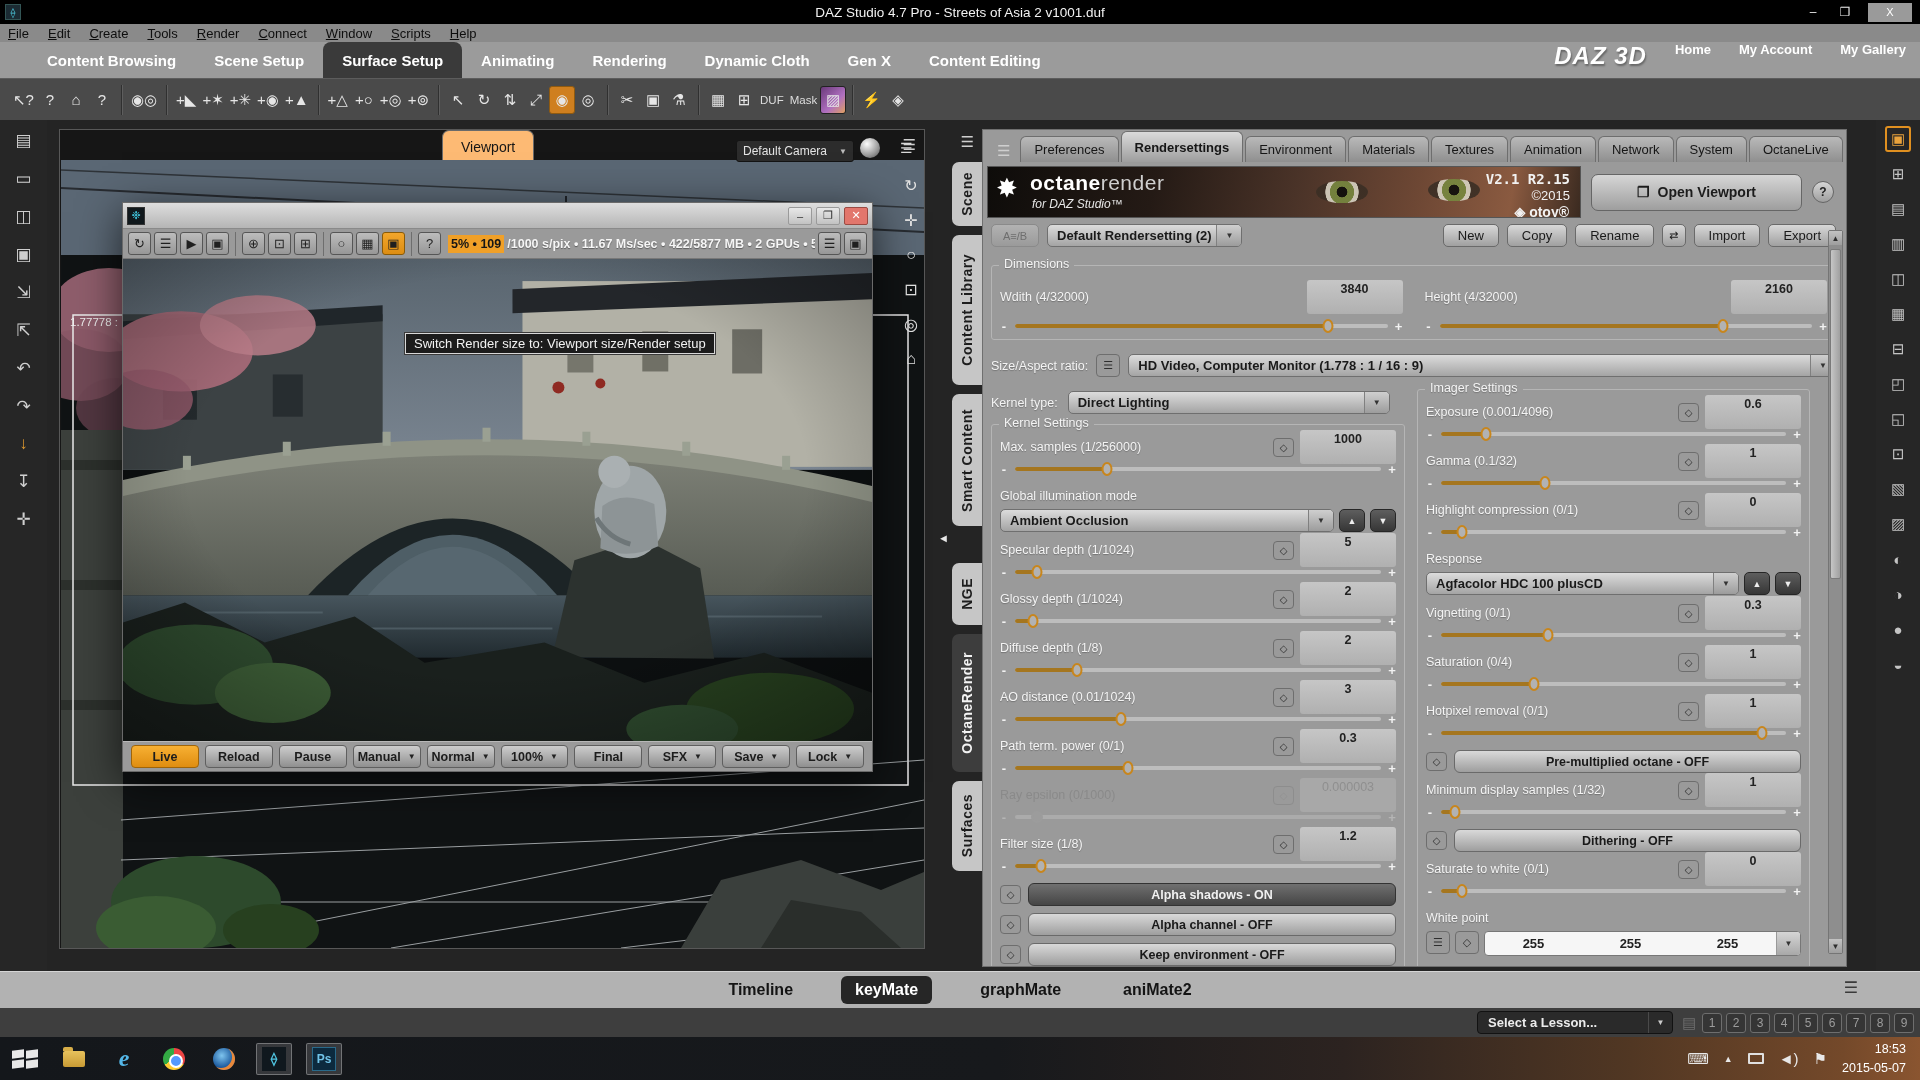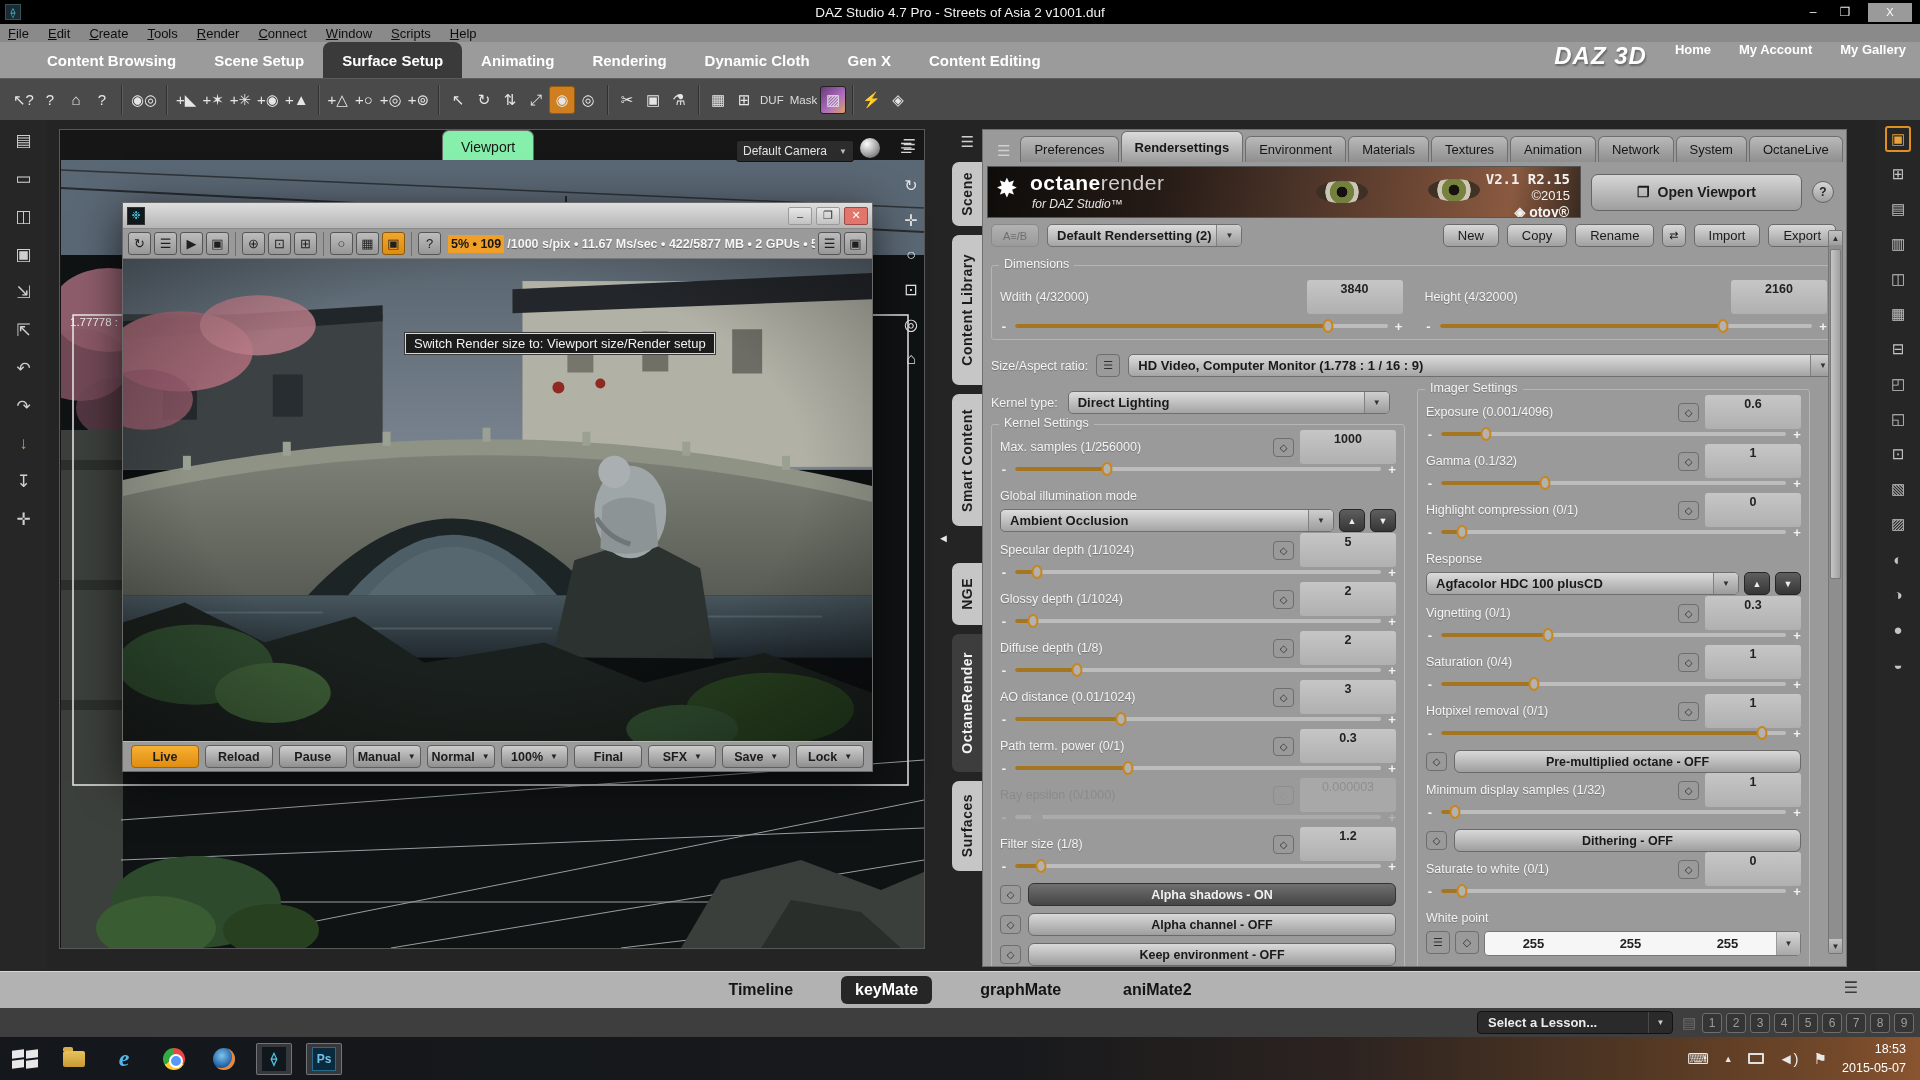--- a/index.html
+++ b/index.html
@@ -31,21 +31,21 @@
 .tsep{width:1px;height:30px;background:#303030;margin:0 6px;box-shadow:1px 0 0 #5e5e5e}
 
 .leftstrip{left:0;top:120px;width:47px;height:851px;background:#262626;display:flex;flex-direction:column;align-items:center;padding-top:10px;gap:17px}
 .lsico{color:#cfcfcf;font-size:17px}
 .lsico.orange{color:#e09a30}
 .rightstrip{left:1876px;top:120px;width:44px;height:851px;background:#262626;display:flex;flex-direction:column;align-items:center;padding-top:6px;gap:9px}
 .rico{width:26px;height:26px;display:flex;align-items:center;justify-content:center;color:#c4c4c4;font-size:15px}
 .rico.hl{border:2px solid #e09020;border-radius:3px;color:#e8a23c}
 
 .vp{left:59px;top:129px;width:866px;height:820px;background:#161616;border:1px solid #585858}
-.vp-tab{position:absolute;left:382px;top:0px;height:29px;padding:16px 18px;background:#86efac;border:1px solid #6a6a6a;border-bottom:none;border-radius:7px 7px 0 0;color:#161616;font-size:14px;display:flex;align-items:center}
+.vp-tab{position:absolute;left:382px;top:0px;height:29px;padding:16px 18px;background:#fdba74;border:1px solid #6a6a6a;border-bottom:none;border-radius:7px 7px 0 0;color:#161616;font-size:14px;display:flex;align-items:center}
 .vp-head-ico{position:absolute;right:8px;top:6px;color:#cfcfcf;font-size:15px}
 .vp-scene{position:absolute;left:1px;top:30px;width:863px;height:788px}
 .cam-dd{position:absolute;left:676px;top:10px;width:118px;height:22px;background:#2c2c2c;border:1px solid #141414;border-radius:3px;color:#e4e4e4;font-size:12px;display:flex;align-items:center;padding:0 6px;gap:6px}
 .cam-dd .c9{margin-left:auto;font-size:8px;color:#bbb}
 .cam-sphere{position:absolute;left:800px;top:8px;width:20px;height:20px;border-radius:50%;background:radial-gradient(circle at 35% 30%,#fdfdfd,#9a9a9a 60%,#4a4a4a);}
 .cam-menu{position:absolute;left:840px;top:10px;color:#d8d8d8;font-size:14px}
 .vnav{position:absolute;right:6px;top:46px;display:flex;flex-direction:column;gap:16px;align-items:center}
 .vnav span{color:#e2e2e2;font-size:16px}
 .vp-aspect{position:absolute;left:10px;top:186px;color:#efefef;font-size:11.5px}
 

